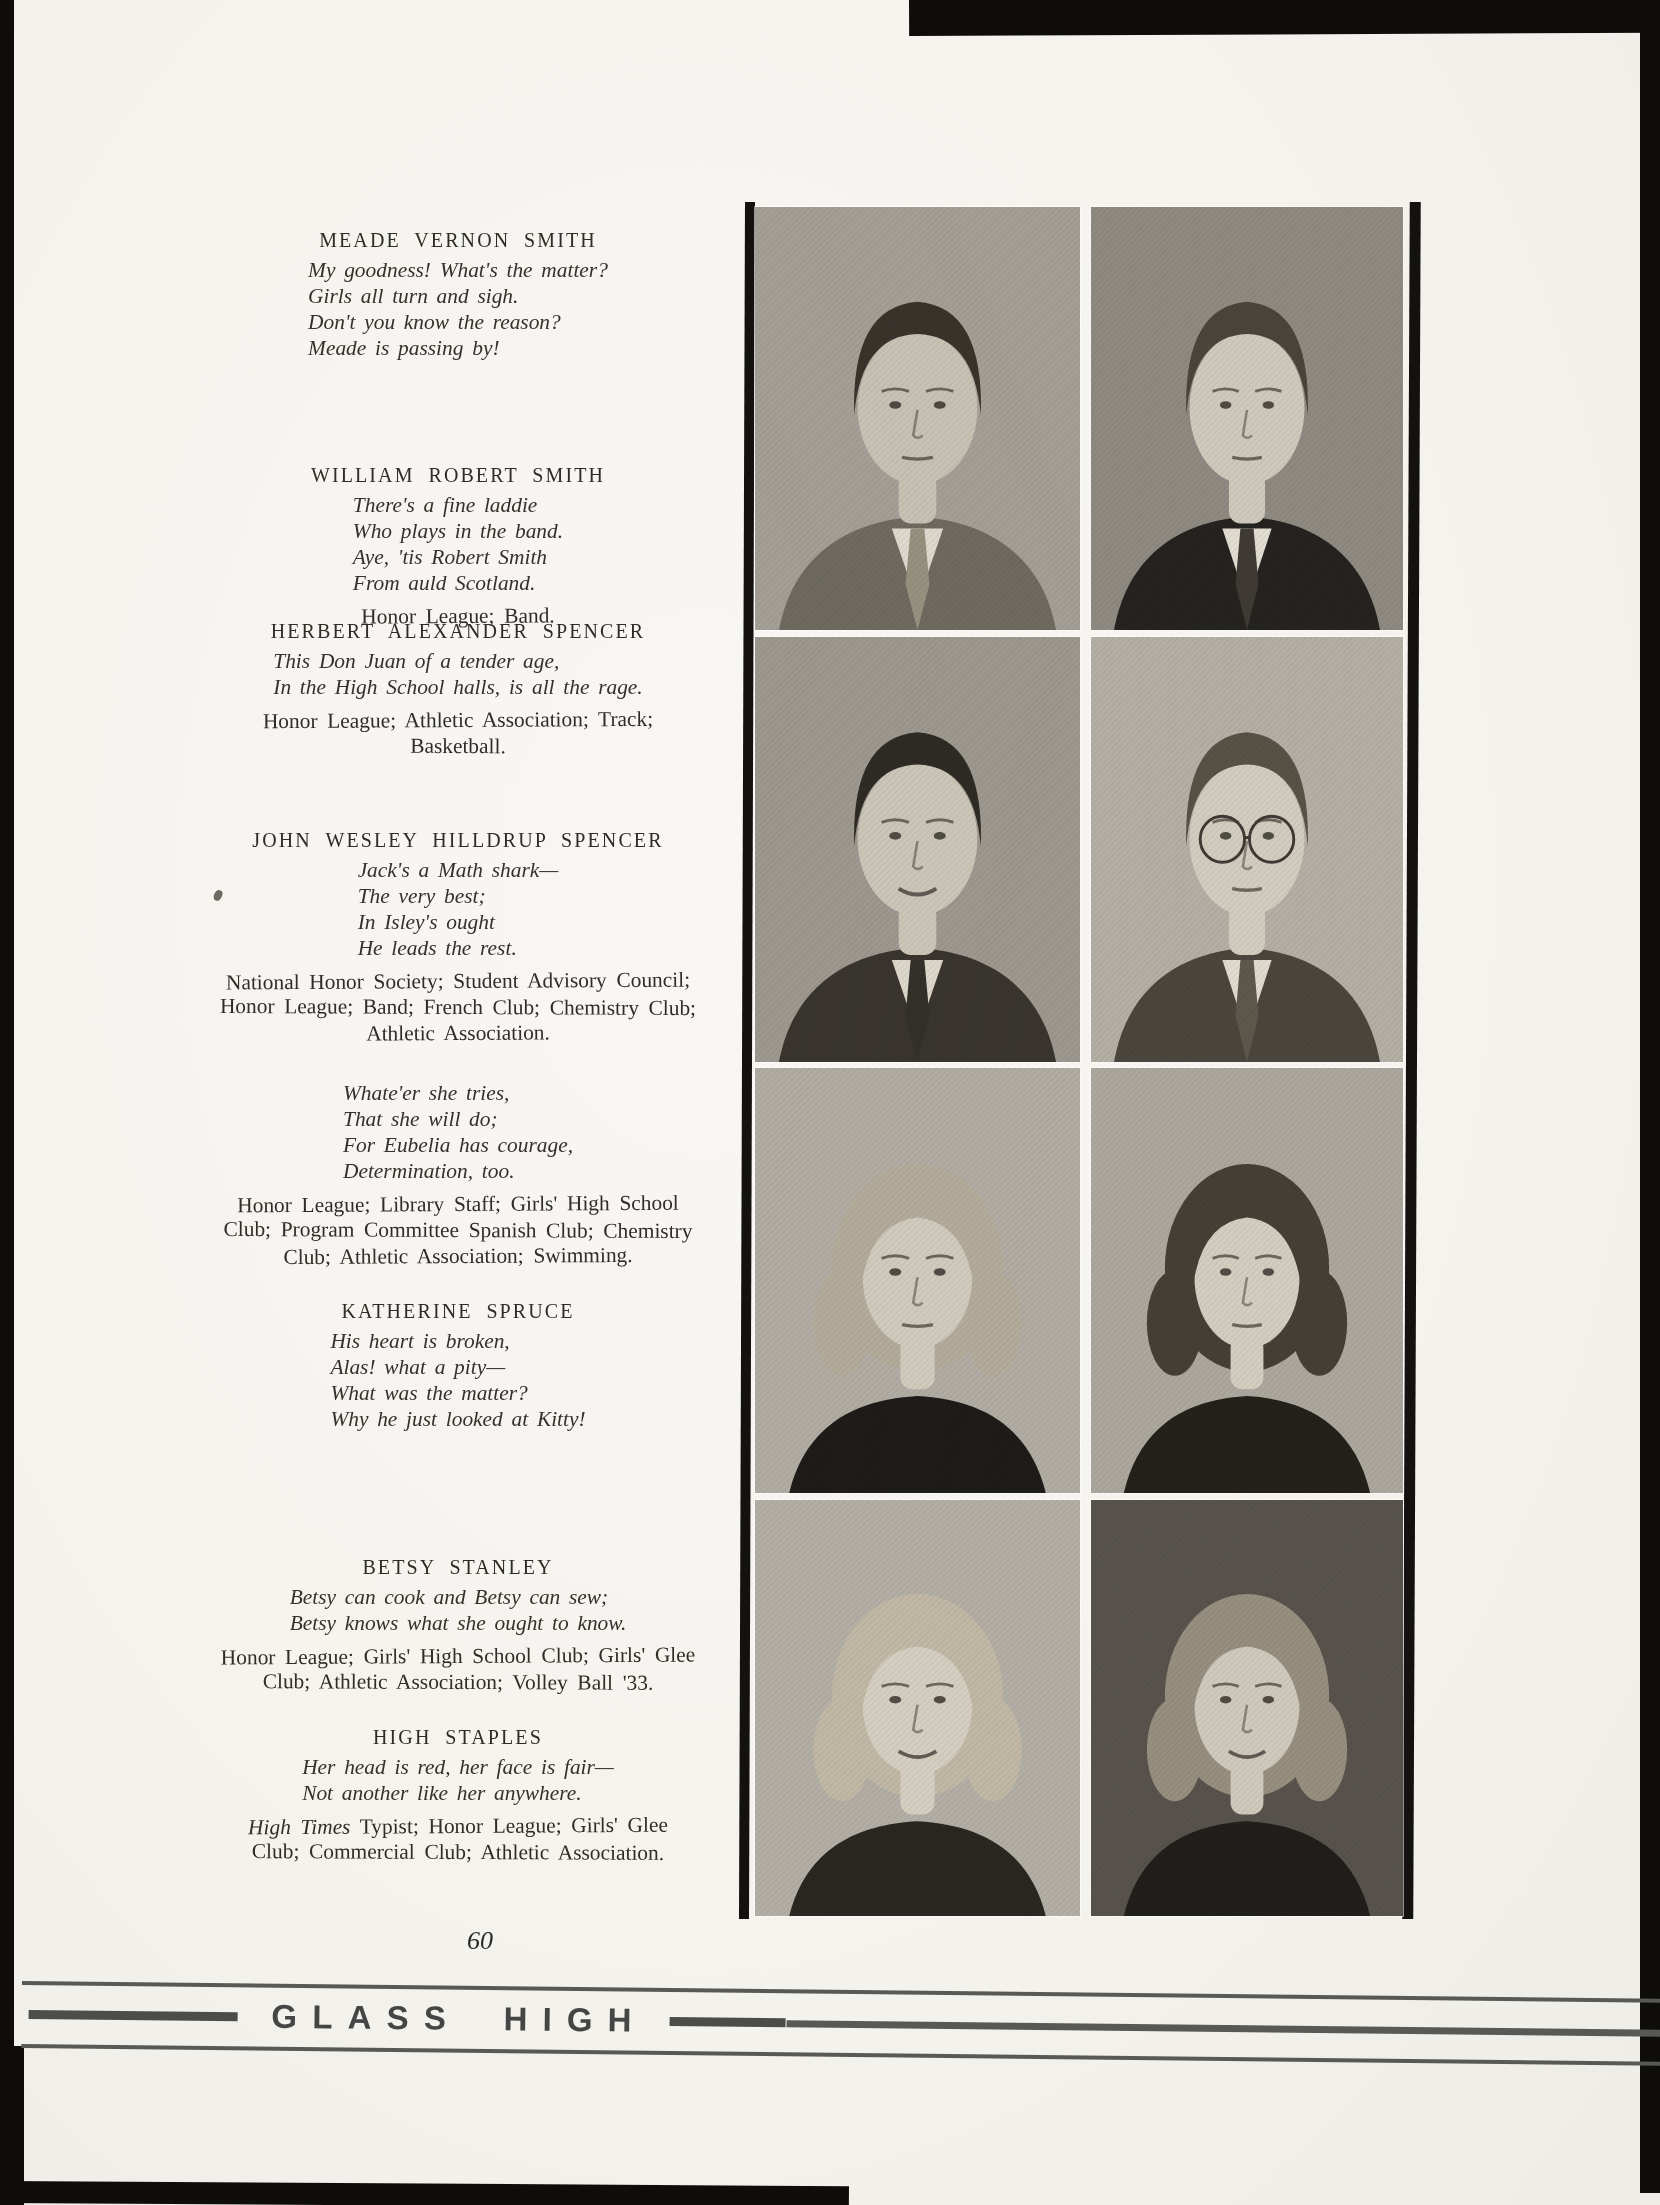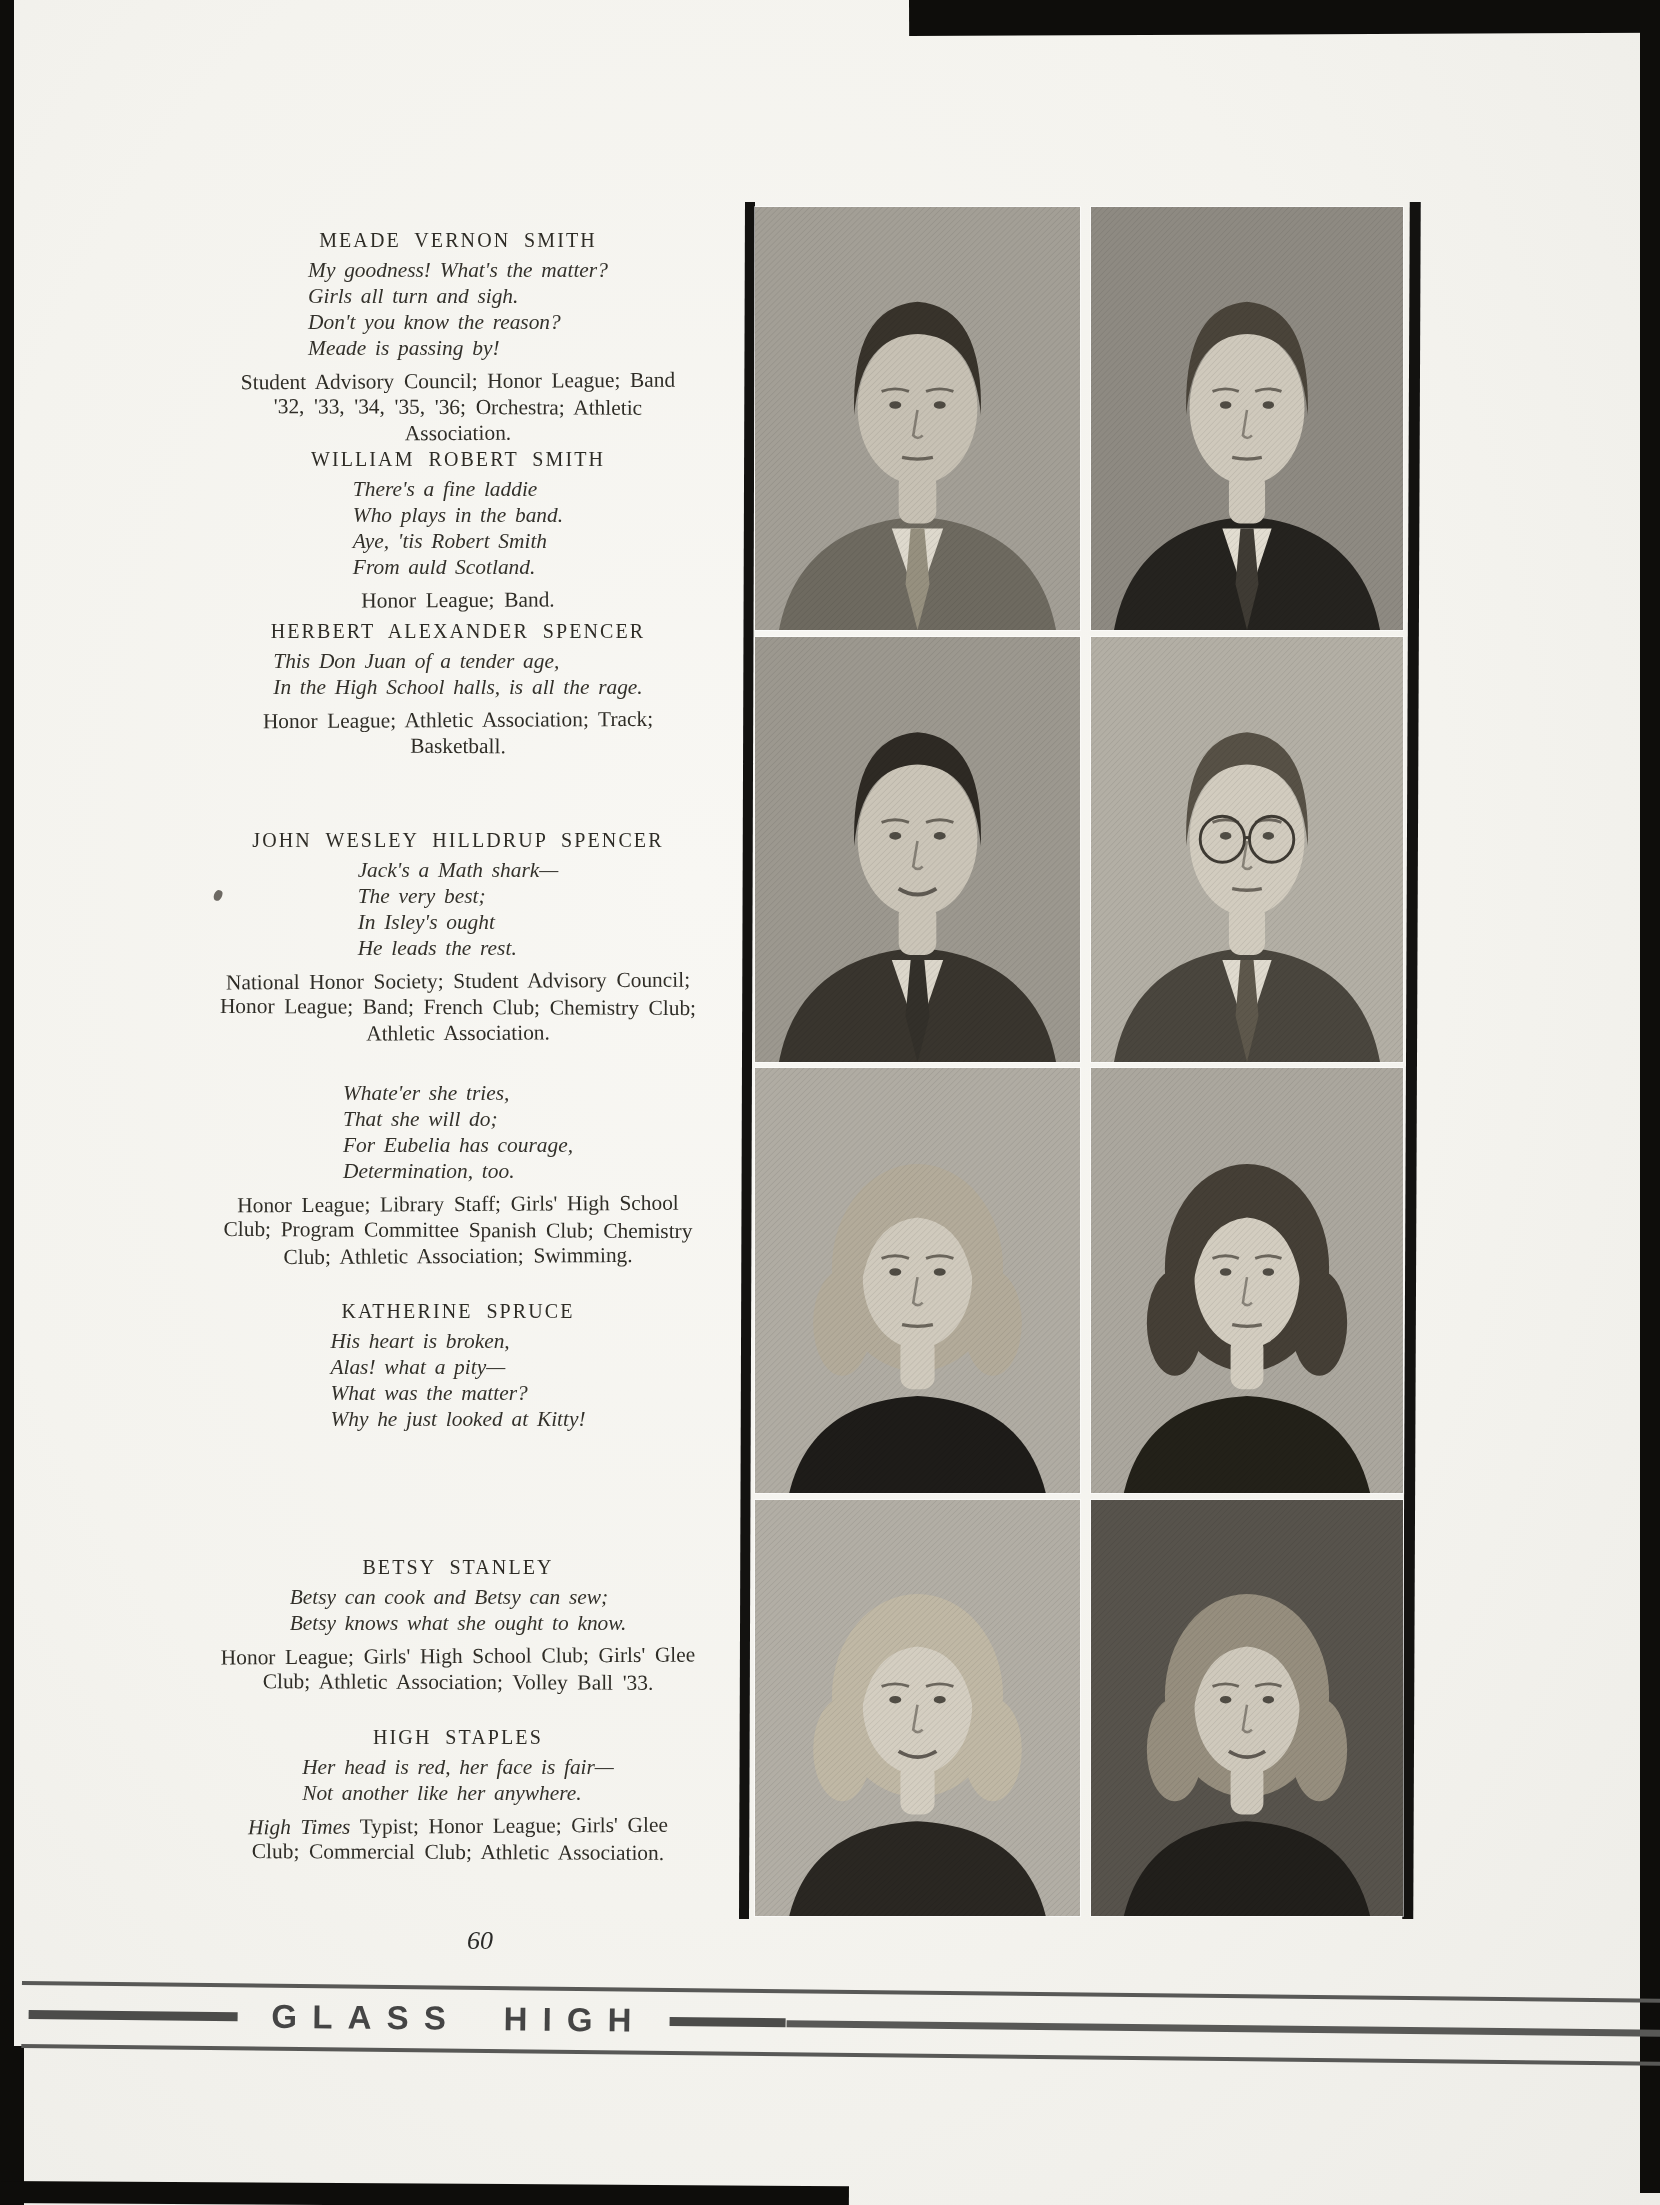--- a/index.html
+++ b/index.html
@@ -62,27 +62,22 @@
   <div class="scan-edge edge-left2"></div>
   <div class="scan-edge edge-top-right"></div>
   <div class="scan-edge edge-right"></div>
   <div class="scan-edge edge-bottom"></div>
   <div class="ink-speck"></div>
 
   <div id="entries">
       <section class="entry" style="top: 229px;">
         <h2 class="name">MEADE VERNON SMITH</h2>
         <div class="verse"><div class="verse-inner"><div class="verse-line">My goodness! What's the matter?</div><div class="verse-line">Girls all turn and sigh.</div><div class="verse-line">Don't you know the reason?</div><div class="verse-line">Meade is passing by!</div></div></div>
-        <div class="acts">
-          <div class="act-line">Student Advisory Council; Honor League; Band</div>
-          <div class="act-line">'32, '33, '34, '35, '36; Orchestra; Athletic</div>
-          <div class="act-line">Association.</div>
-        </div>
-      </section>
-      <section class="entry" style="top: 448px;">
+      </section>
+      <section class="entry" style="top: 464px;">
         <h2 class="name">WILLIAM ROBERT SMITH</h2>
         <div class="verse"><div class="verse-inner"><div class="verse-line">There's a fine laddie</div><div class="verse-line">Who plays in the band.</div><div class="verse-line">Aye, 'tis Robert Smith</div><div class="verse-line">From auld Scotland.</div></div></div>
         <div class="acts">
           <div class="act-line">Honor League; Band.</div>
         </div>
       </section>
       <section class="entry" style="top: 620px;">
         <h2 class="name">HERBERT ALEXANDER SPENCER</h2>
         <div class="verse"><div class="verse-inner"><div class="verse-line">This Don Juan of a tender age,</div><div class="verse-line">In the High School halls, is all the rage.</div></div></div>
         <div class="acts">

